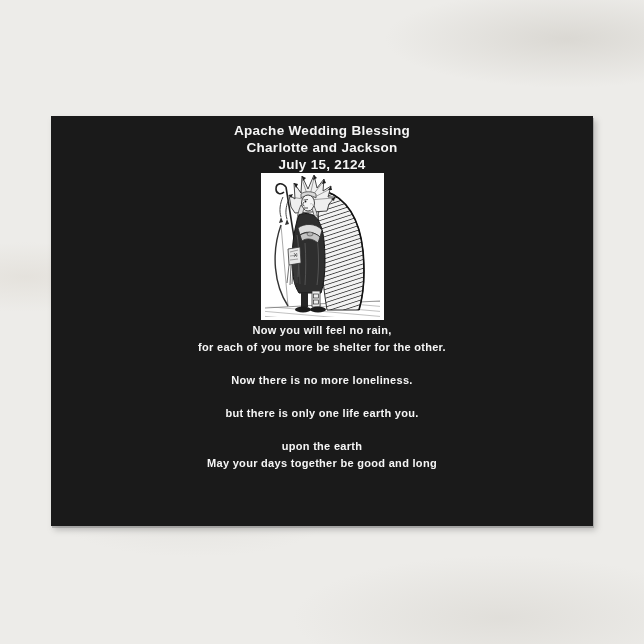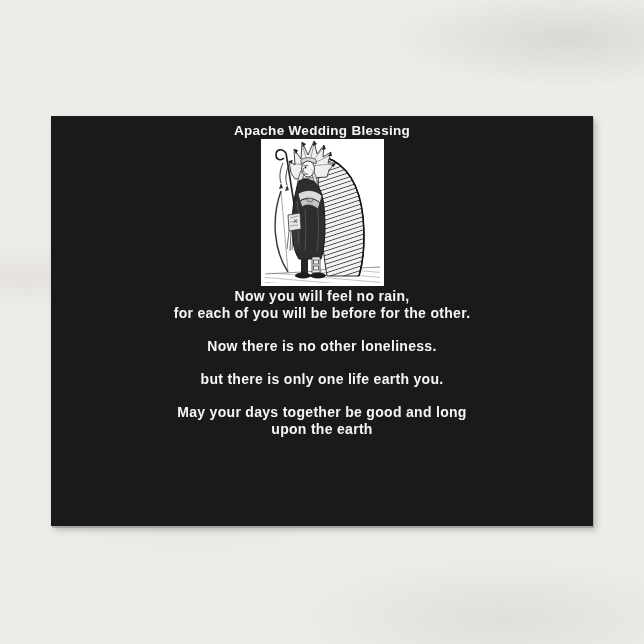--- a/index.html
+++ b/index.html
@@ -35,38 +35,40 @@
     letter-spacing: 0.3px;
   }
   .illustration-box {
     width: 123px; height: 147px;
     margin: 0 auto;
     background: var(--image-bg, #ffffff);
   }
   .illustration-box svg { display: block; }
   .poem {
     margin-top: 2px;
-    font-size: 14px;
+    font-size: 11px;
     font-weight: bold;
     letter-spacing: 0.3px;
   }
   .poem-line {
     height: 16.6px;
     line-height: 16.6px;
     white-space: nowrap;
   }
 </style>
 </head>
 <body>
 
 <div class="scene">
   <div class="card">
 
     <div class="card-header">
       <div>Apache Wedding Blessing</div>
+      <div>Charlotte and Jackson</div>
+      <div>July 15, 2124</div>
     </div>
 
     <div class="illustration-box">
       <svg viewBox="0 0 123 147" width="123" height="147">
         <defs>
           <pattern id="quills" width="4.2" height="4.2" patternUnits="userSpaceOnUse" patternTransform="rotate(72)">
             <rect width="4.2" height="4.2" fill="#f2f2f2"></rect>
             <line x1="0" y1="0" x2="0" y2="4.2" stroke="#2b2b2b" stroke-width="1.5"></line>
           </pattern>
           <pattern id="groundHatch" width="6" height="5" patternUnits="userSpaceOnUse" patternTransform="rotate(5)">
@@ -161,24 +163,24 @@
         <rect x="52.5" y="121" width="5" height="4" fill="none" stroke="#333333" stroke-width="0.7"></rect>
         <rect x="52.5" y="127" width="5" height="4" fill="none" stroke="#333333" stroke-width="0.7"></rect>
 
         <ellipse cx="42" cy="136.5" rx="8" ry="3" fill="#1c1c1c"></ellipse>
         <ellipse cx="57" cy="136.5" rx="8" ry="3" fill="#1c1c1c"></ellipse>
       </svg>
     </div>
 
     <div class="poem">
       <div class="poem-line">Now you will feel no rain,</div>
-      <div class="poem-line">for each of you will be before for the other.</div>
+      <div class="poem-line">for each of you more be shelter for the other.</div>
       <div class="poem-line"></div>
-      <div class="poem-line">Now there is no other loneliness.</div>
+      <div class="poem-line">Now there is no more loneliness.</div>
       <div class="poem-line"></div>
       <div class="poem-line">but there is only one life earth you.</div>
       <div class="poem-line"></div>
+      <div class="poem-line">upon the earth</div>
       <div class="poem-line">May your days together be good and long</div>
-      <div class="poem-line">upon the earth</div>
     </div>
 
   </div>
 </div>
 
 </body></html>

